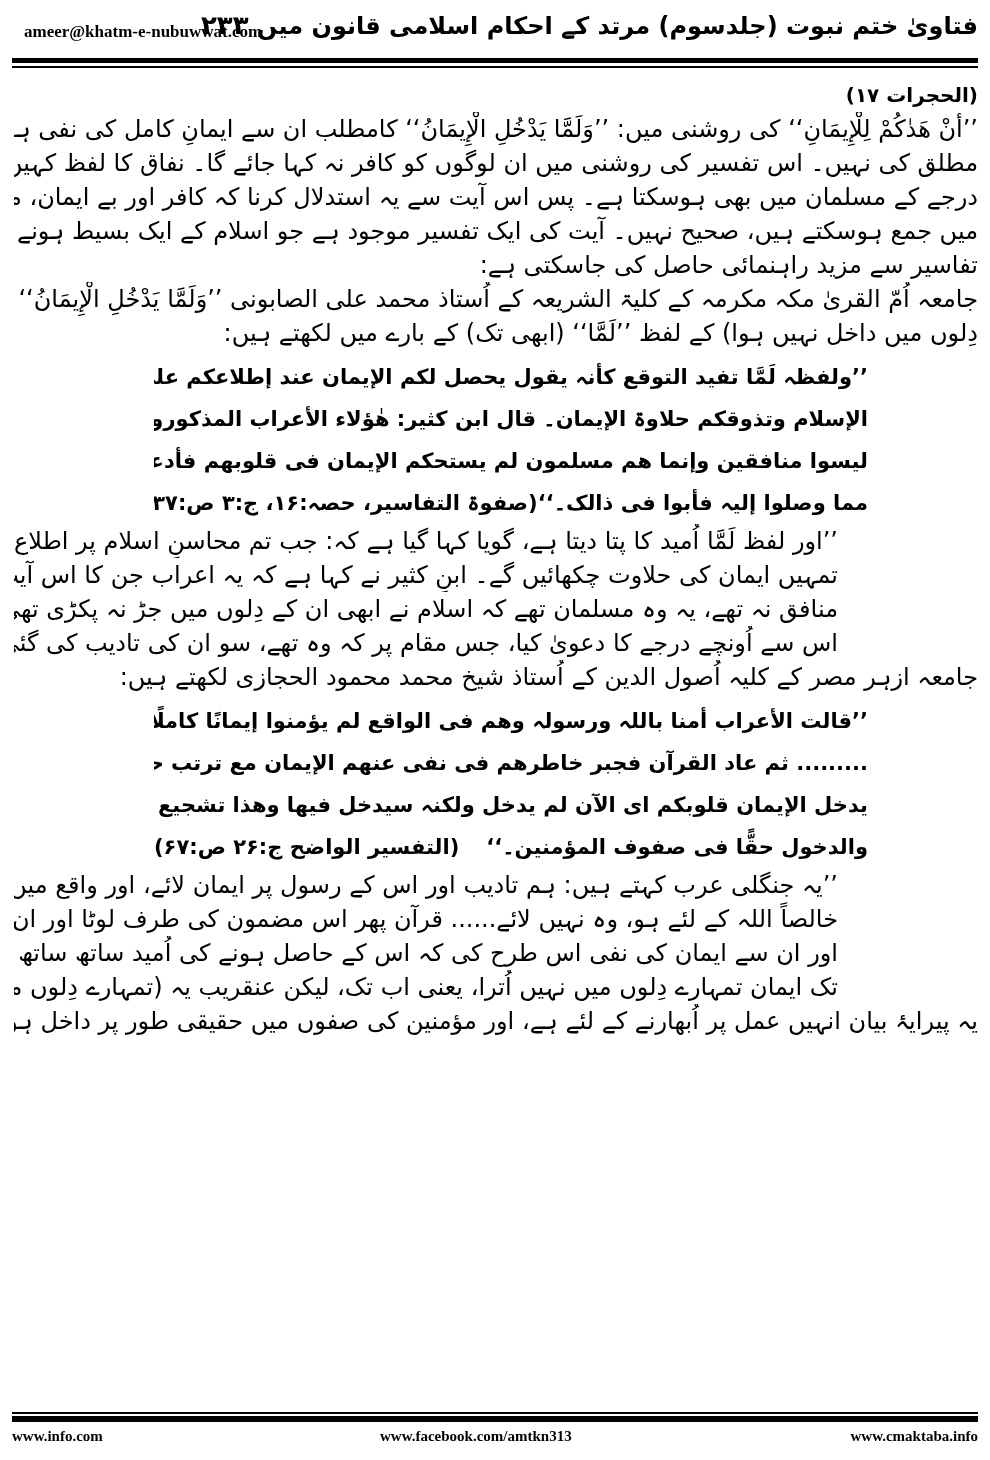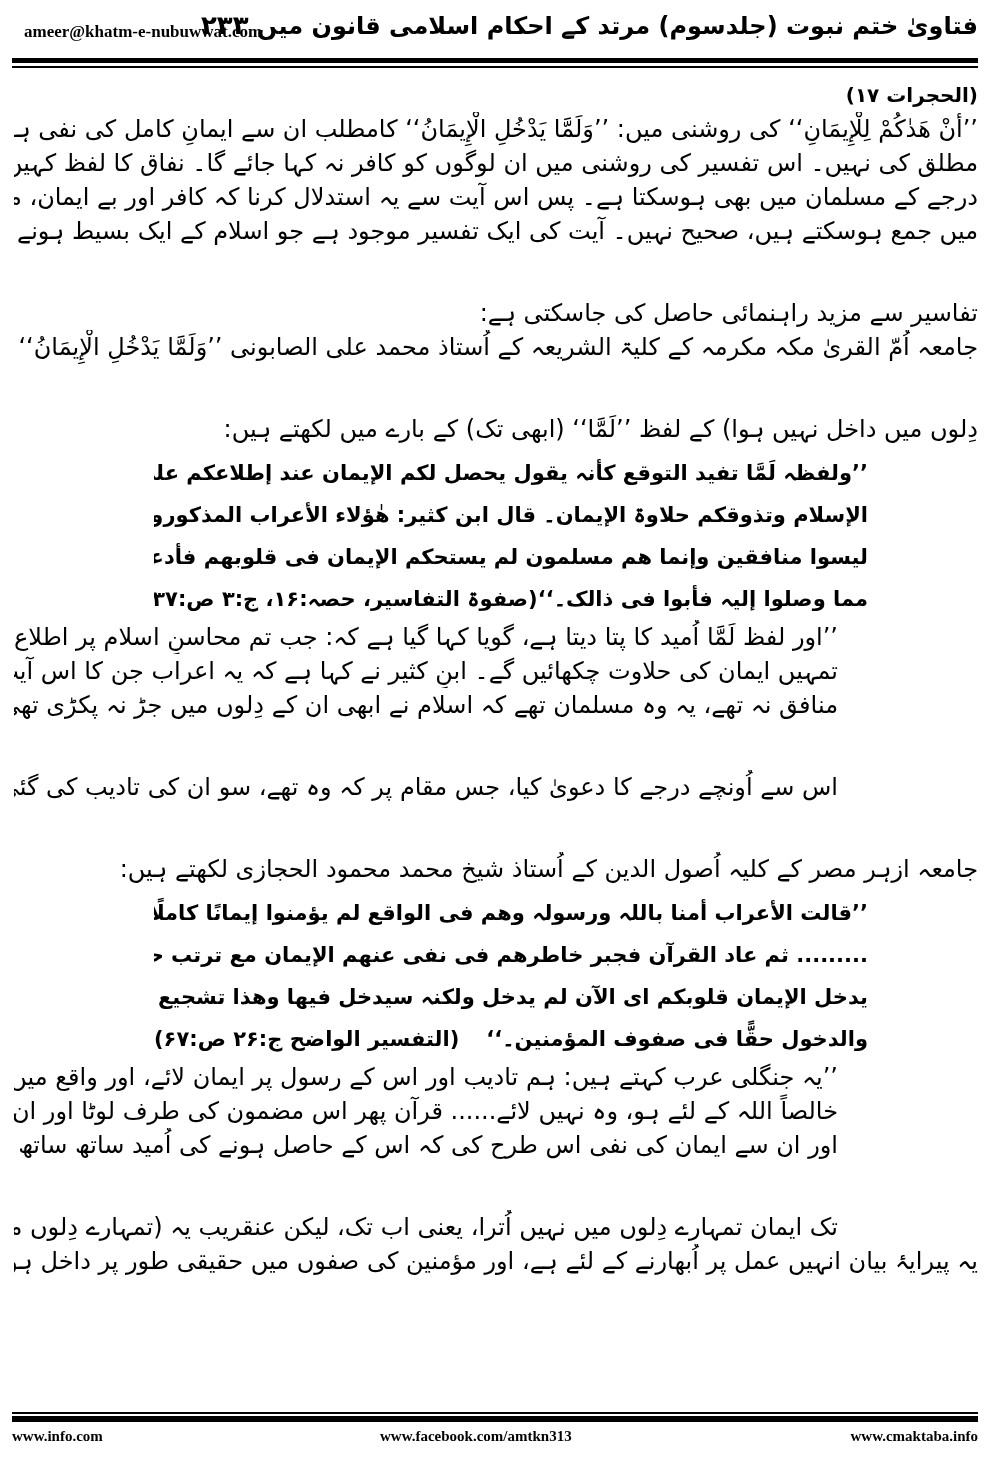--- a/index.html
+++ b/index.html
@@ -5,21 +5,21 @@
   html, body { margin: 0; padding: 0; background: #ffffff; }
   body { width: 990px; height: 1460px; position: relative; overflow: hidden; color: #000; }
   .header { position: absolute; top: 0; left: 0; width: 990px; height: 62px; }
   .hdr-email { position: absolute; left: 24px; top: 22px; font-family: Liberation Serif, serif; font-weight: bold; font-size: 17px; }
   .hdr-title { position: absolute; right: 12px; top: 10px; direction: rtl; font-family: "DejaVu Sans", sans-serif; font-weight: bold; font-size: 24px; white-space: nowrap; text-align: right; }
   .hdr-pagenum { margin-left: 30px; font-size: 26px; }
   .rule-top-thick { position: absolute; left: 12px; width: 966px; top: 58px; height: 5px; background: #000; }
   .rule-top-thin { position: absolute; left: 12px; width: 966px; top: 66px; height: 2px; background: #000; }
   .content { position: absolute; left: 14px; right: 12px; top: 78px; direction: rtl; font-family: "DejaVu Sans", sans-serif; }
   .line { font-size: 24px; line-height: 34px; text-align: justify; text-align-last: justify; white-space: nowrap; overflow: hidden; }
-  .line.last { text-align-last: right; margin-top: 48px; }
+  .line.last { text-align-last: right; }
   .q-line { font-family: "DejaVu Sans", sans-serif; font-weight: bold; font-size: 21px; line-height: 42px; margin: 0 110px 0 140px; text-align: justify; text-align-last: justify; white-space: nowrap; overflow: hidden; }
   .q-line.ref { display: flex; justify-content: space-between; text-align-last: auto; }
   .u-indent { margin-right: 140px; }
   .sp { height: 6px; }
   .verse-line { display: flex; justify-content: space-between; font-weight: bold; font-size: 20px; line-height: 34px; padding-left: 130px; }
   .rule-bot-thin { position: absolute; left: 12px; width: 966px; top: 1412px; height: 2px; background: #000; }
   .rule-bot-thick { position: absolute; left: 12px; width: 966px; top: 1416px; height: 6px; background: #000; }
   .footer { position: absolute; top: 1428px; left: 0; width: 990px; font-family: "Liberation Serif", serif; font-weight: bold; font-size: 15px; }
   .ft-left { position: absolute; left: 12px; }
   .ft-center { position: absolute; left: 380px; }

